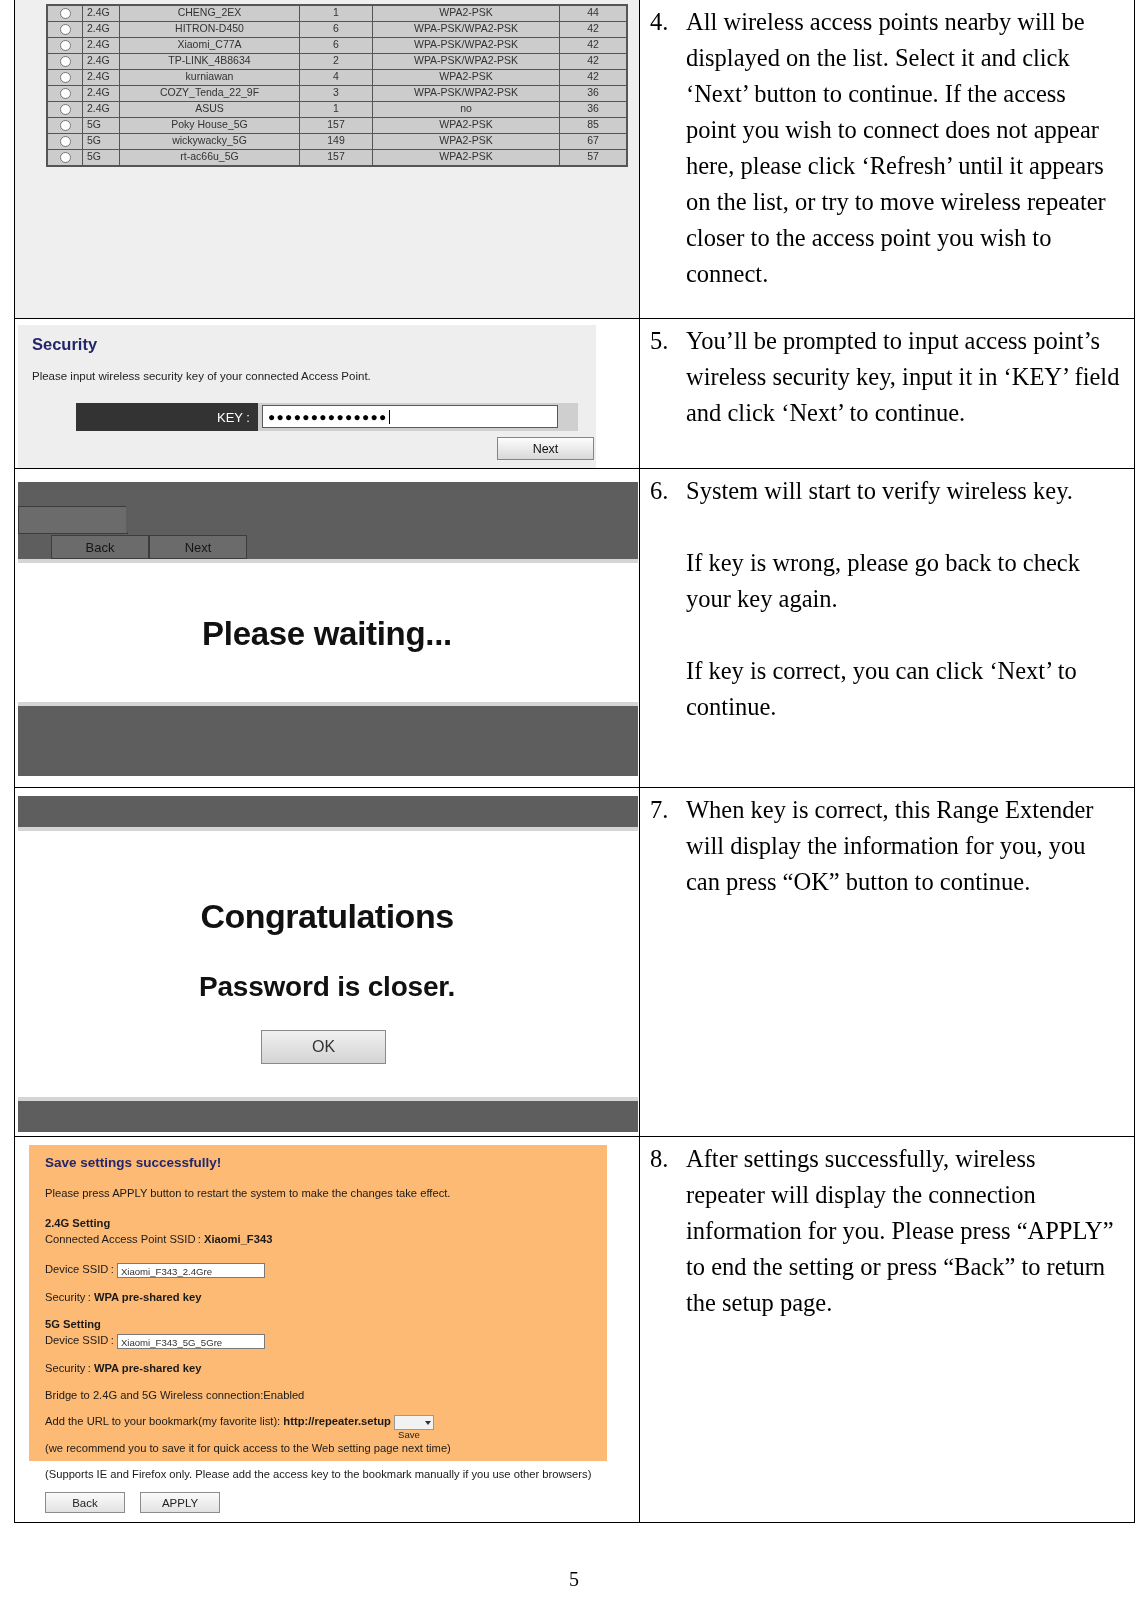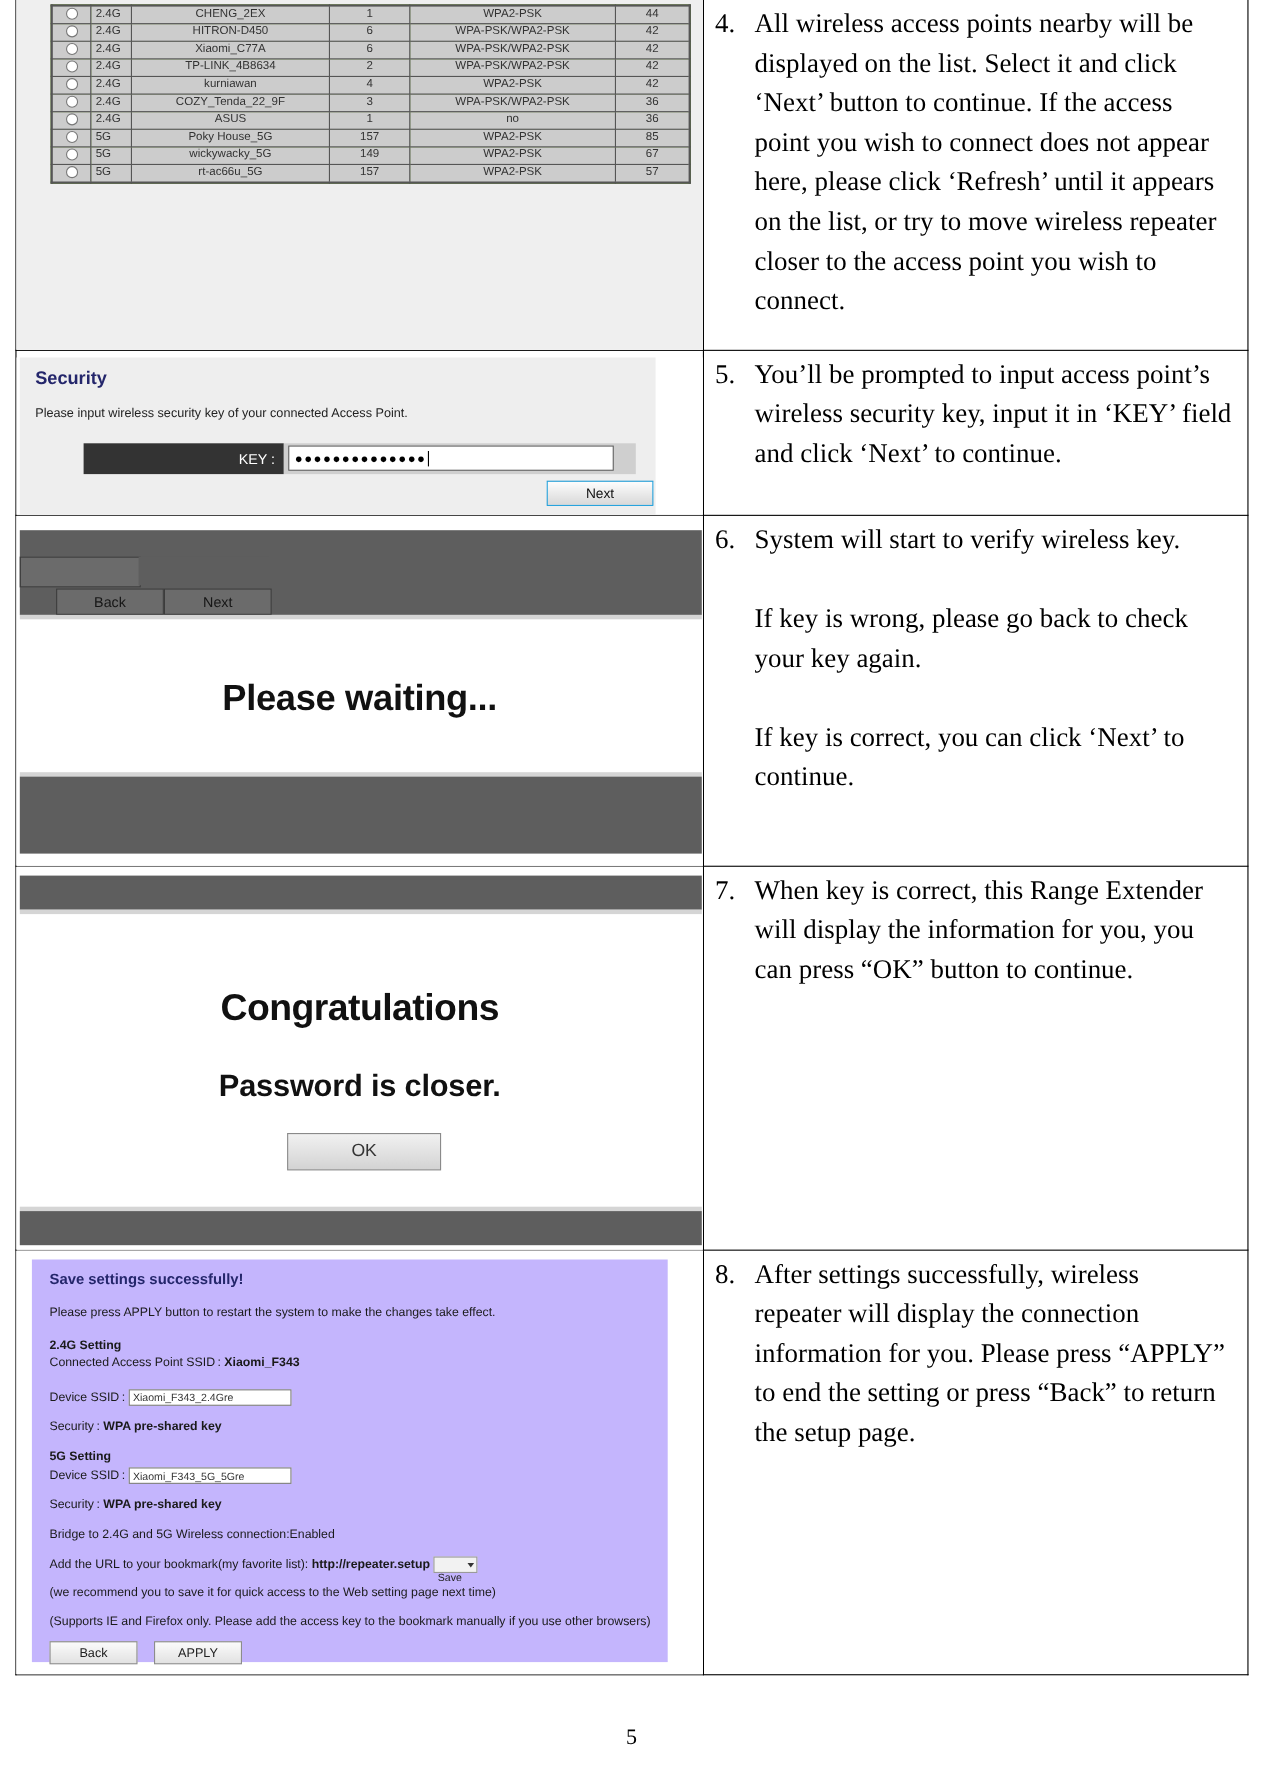--- a/index.html
+++ b/index.html
@@ -72,21 +72,21 @@
     padding: 0 0 22px 0;
     position: relative;
     min-height: 296px;
   }
   .ap-table {
     position: absolute;
     left: 31px;
     top: 4px;
     border-collapse: collapse;
     font-family: "Liberation Sans", sans-serif;
-    background: #4d7c0f;
+    background: #fca5a5;
     border: 2px solid #555;
   }
   .ap-table td {
     border: 1px solid #555;
     height: 15px;
     font-size: 10.5px;
     color: #333;
     text-align: center;
     background: #cccccc;
     padding: 0 2px;
@@ -208,36 +208,36 @@
   }
   .cong-sub {
     position: absolute; left: 0; right: 0; top: 183px;
     text-align: center;
     font-family: "Liberation Sans", sans-serif;
     font-size: 28px; font-weight: 600; color: #111;
     letter-spacing: -0.2px;
   }
   .ok-btn {
     position: absolute; left: 246px; top: 242px;
-    width: 140px; height: 34px;
+    width: 125px; height: 34px;
     background: linear-gradient(#f1f1f1,#d3d3d3);
     border: 1.4px solid #8a8a8a;
     font-family: "Liberation Sans", sans-serif;
     font-size: 16px; color: #333;
     display: flex; align-items: center; justify-content: center;
     box-sizing: border-box;
   }
   .cong-bottom { top: 313px; height: 31px; }
 
   
   .save-wrap { position: relative; background: #fff; height: 385px; }
   .save-panel {
     position: absolute; left: 14px; top: 8px;
-    width: 578px; height: 366px;
-    background: #c4b5fd;
+    width: 578px; height: 316px;
+    background: #fdba74;
     font-family: "Liberation Sans", sans-serif;
     color: #1a1a1a;
   }
   .save-panel .ttl {
     position: absolute; left: 16px; top: 10px;
     font-size: 13.5px; font-weight: bold; color: #24266b;
   }
   .sp { position: absolute; left: 16px; font-size: 11.2px; white-space: nowrap;}
   .sp b { font-weight: bold; }
   .ssid-box {

